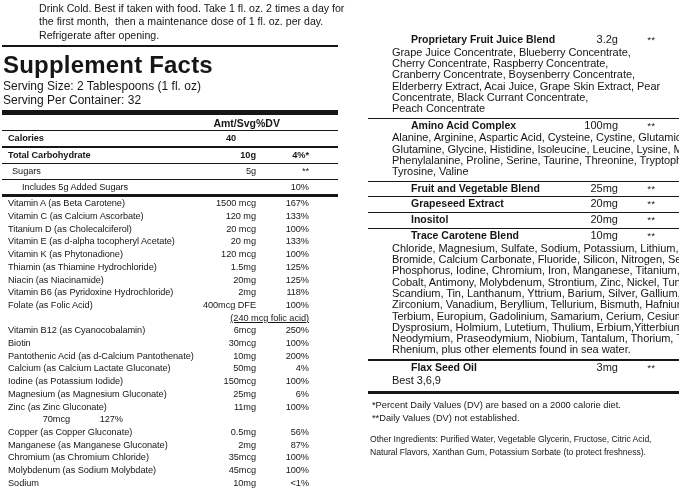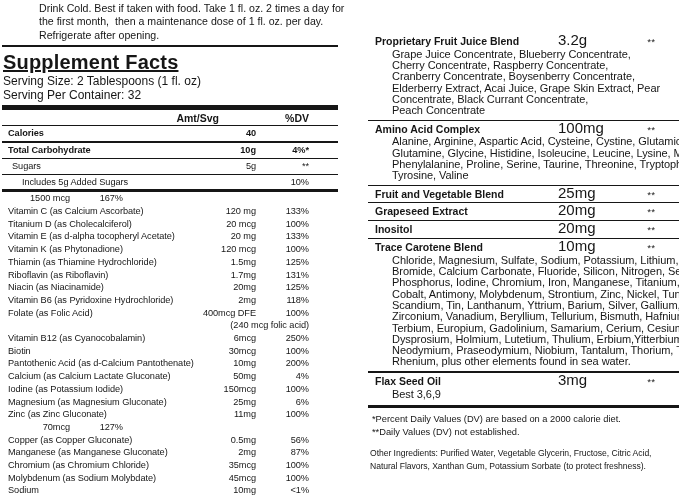--- a/index.html
+++ b/index.html
@@ -8,52 +8,52 @@
     background:#ffffff;color:#161616;
     font-family:"Liberation Sans", sans-serif;
     -webkit-font-smoothing:antialiased;
   }
   .col-left{position:absolute;left:2px;top:0;width:336px;}
   .col-right{position:absolute;left:368px;top:0;width:311px;padding-top:33px;box-sizing:border-box;}
 
   
   .instructions{font-size:10.6px;line-height:13.3px;white-space:pre;padding:2px 0 3px 1px;margin-left:36px;}
   .toprule{height:2px;background:#161616;}
-  .title{font-size:20px;font-weight:bold;letter-spacing:.2px;margin:4px 0 1px 1px;text-decoration:underline;}
+  .title{font-size:24px;font-weight:bold;letter-spacing:.2px;margin:4px 0 1px 1px;}
   .serving{font-size:12px;font-weight:normal;line-height:13.8px;margin-left:1px;}
   .thickbar{height:5px;background:#161616;margin-top:3px;}
   .hrow{display:flex;font-weight:bold;font-size:10.5px;line-height:12px;
-        padding:2px 29px 1px 6px;border-bottom:1px solid #161616;gap:37px;}
+        padding:2px 29px 1px 6px;border-bottom:1px solid #161616;}
   .hrow .lbl{flex:1;}
   .hrow .amt{width:62px;text-align:right;}
-  .hrow .dv{width:53px;text-align:right;}
+  .hrow .dv{width:53px;}
   .row{display:flex;align-items:baseline;font-size:9.2px;line-height:12.7px;
        padding:0 29px 0 6px;letter-spacing:-.05px;}
   .row .lbl{flex:1;white-space:nowrap;overflow:hidden;}
   .row .amt{width:62px;text-align:right;white-space:nowrap;}
   .row .dv{width:53px;text-align:right;white-space:nowrap;}
   .row.bold{font-weight:bold;}
   .row.lvl1 .lbl{padding-left:4px;}
   .row.lvl2 .lbl{padding-left:14px;}
   .rule-thin{border-bottom:1px solid #161616;}
-  .rule-medium{border-bottom:2px solid #161616;}
+  .rule-medium{border-bottom:2px solid #161616;gap:20px;}
   .rule-thick{border-bottom:3px solid #161616;}
   .rule-none{}
   .row.has-rule{padding-top:1px;padding-bottom:1px;}
-  .note-row{justify-content:flex-end;}
+  .note-row{justify-content:flex-end;text-decoration:underline;}
   .note-row .note{white-space:nowrap;}
 
   
   .section{padding:0 0 1px 7px;}
   .section.sep-thin{border-top:1.5px solid #161616;}
   .section.sep-medium{border-top:2px solid #161616;}
   .shead{display:flex;align-items:baseline;font-size:10.5px;font-weight:bold;
-         line-height:13.8px;padding-right:24px;}
+         line-height:13.8px;padding-right:24px;margin-left:36px;}
   .shead .nm{flex:1;white-space:nowrap;}
-  .shead .amt{width:60px;font-weight:normal;font-size:15px;}
+  .shead .amt{width:60px;text-align:right;font-weight:normal;font-size:11px;}
   .shead .dv{width:37px;text-align:right;font-weight:normal;font-size:9.8px;}
   .ing{font-size:11px;line-height:11.3px;white-space:pre;margin:0 0 2px 17px;letter-spacing:-.06px;}
   .bottomrule{height:3px;background:#161616;margin-top:2px;}
   .footnotes{font-size:9.3px;line-height:13px;margin:5px 0 0 4px;}
   .other{font-size:8.6px;line-height:13.2px;white-space:pre;margin:8px 0 0 2px;letter-spacing:-.05px;}
 </style>
 </head>
 <body>
 
 <div class="col-left">
@@ -85,20 +85,21 @@
         <span class="lbl">Sugars</span>
         <span class="amt">5g</span>
         <span class="dv">**</span>
       </div>
       <div class="row lvl2 rule-thick has-rule">
         <span class="lbl">Includes 5g Added Sugars</span>
         <span class="amt"></span>
         <span class="dv">10%</span>
       </div>
       <div class="row lvl0 rule-none">
+        <span class="lbl">Vitamin A (as Beta Carotene)</span>
         <span class="amt">1500 mcg</span>
         <span class="dv">167%</span>
       </div>
       <div class="row lvl0 rule-none">
         <span class="lbl">Vitamin C (as Calcium Ascorbate)</span>
         <span class="amt">120 mg</span>
         <span class="dv">133%</span>
       </div>
       <div class="row lvl0 rule-none">
         <span class="lbl">Titanium D (as Cholecalciferol)</span>
@@ -112,25 +113,20 @@
       </div>
       <div class="row lvl0 rule-none">
         <span class="lbl">Vitamin K (as Phytonadione)</span>
         <span class="amt">120 mcg</span>
         <span class="dv">100%</span>
       </div>
       <div class="row lvl0 rule-none">
         <span class="lbl">Thiamin (as Thiamine Hydrochloride)</span>
         <span class="amt">1.5mg</span>
         <span class="dv">125%</span>
-      </div>
-      <div class="row lvl0 rule-none">
-        <span class="lbl">Riboflavin (as Riboflavin)</span>
-        <span class="amt">1.7mg</span>
-        <span class="dv">131%</span>
       </div>
       <div class="row lvl0 rule-none">
         <span class="lbl">Niacin (as Niacinamide)</span>
         <span class="amt">20mg</span>
         <span class="dv">125%</span>
       </div>
       <div class="row lvl0 rule-none">
         <span class="lbl">Vitamin B6 (as Pyridoxine Hydrochloride)</span>
         <span class="amt">2mg</span>
         <span class="dv">118%</span>

